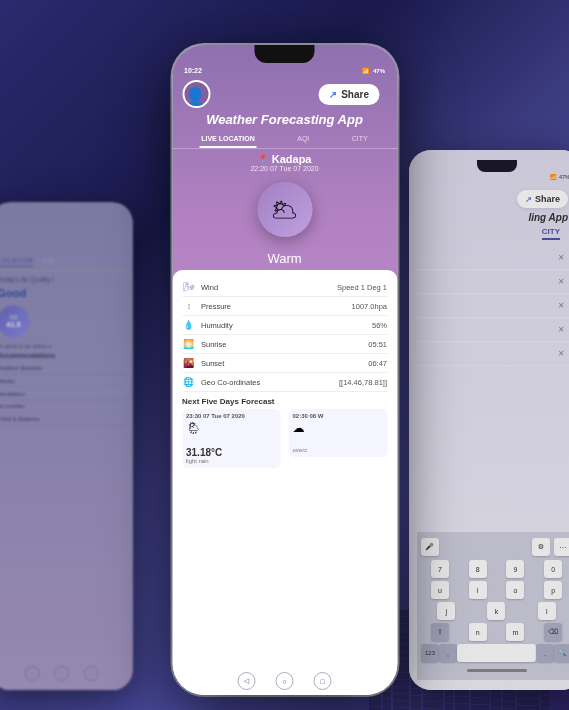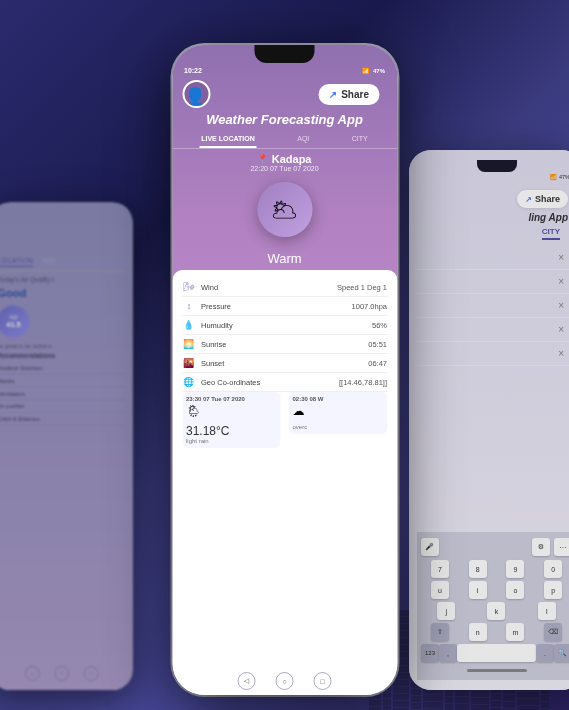--- a/index.html
+++ b/index.html
@@ -327,24 +327,24 @@
       padding: 4px;
     }
 
     .forecast-date {
       font-size: 6px;
       color: #555;
       font-weight: bold;
     }
 
     .forecast-temp {
-      font-size: 12px;
-      font-weight: normal;
+      font-size: 10px;
+      font-weight: bold;
       color: #333;
-      margin-top: 6px;
+      margin-top: 12px;
     }
 
     .forecast-desc {
       font-size: 6px;
       color: #777;
     }
 
     .forecast-icon {
       font-size: 12px;
       margin-top: 2px;
@@ -772,20 +772,21 @@
         <span class="detail-value">06:47</span>
       </div>
       <div class="detail-row">
         <div class="detail-left">
           <span class="detail-icon">🌐</span>
           <span>Geo Co-ordinates</span>
         </div>
         <span class="detail-value">[[14.46,78.81]]</span>
       </div>
 
+      <div class="forecast-title">Next Five Days Forecast</div>
       <div class="forecast-row">
         <div class="forecast-card">
           <div class="forecast-date">23:30 07 Tue 07 2020</div>
           <div class="forecast-icon">🌦</div>
           <div class="forecast-temp">31.18°C</div>
           <div class="forecast-desc">light rain</div>
         </div>
         <div class="forecast-card">
           <div class="forecast-date">02:30 08 W</div>
           <div class="forecast-icon">☁</div>

